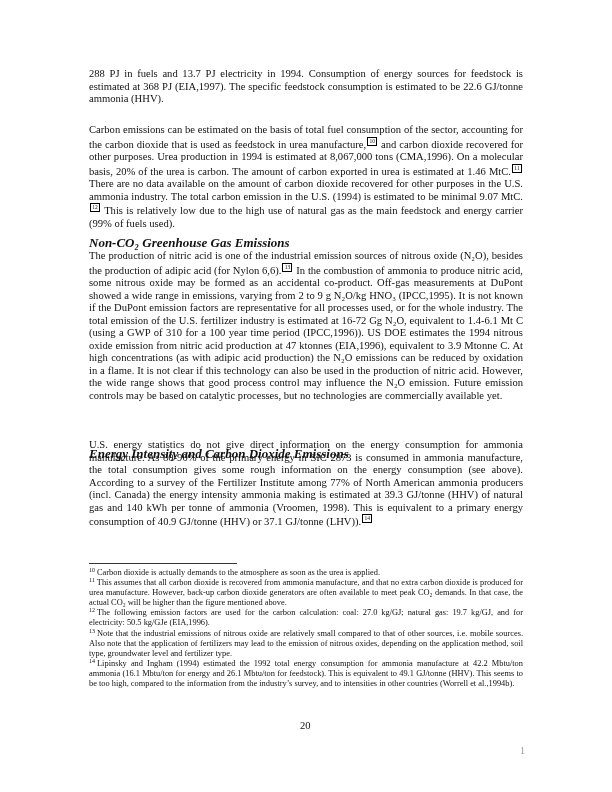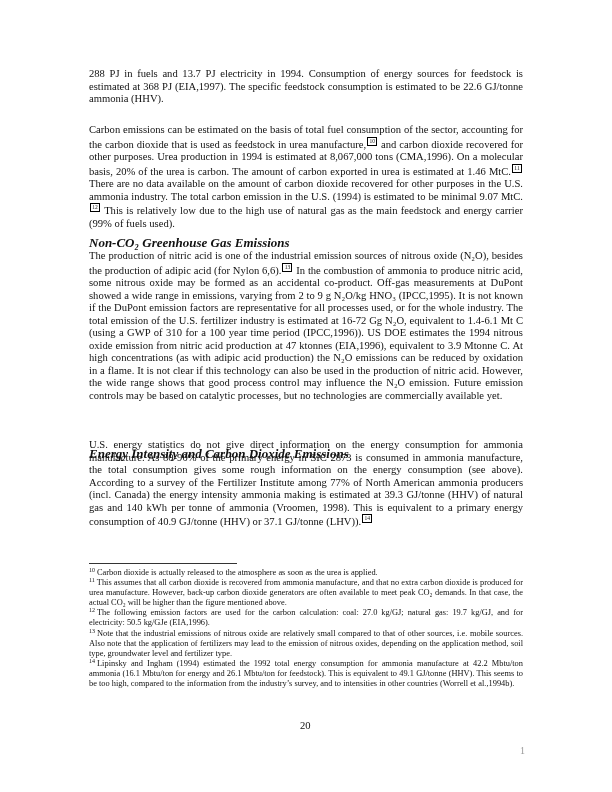--- a/index.html
+++ b/index.html
@@ -46,21 +46,21 @@
 
   <div class="body-text" style="top:439px;">
     <p class="para">
       <span>U.S. energy statistics do not give direct information on the energy consumption for ammonia manufacture. As 80-90% of the primary energy in SIC 2873 is consumed in ammonia manufacture, the total consumption gives some rough information on the energy consumption (see above). According to a survey of the Fertilizer Institute among 77% of North American ammonia producers (incl. Canada) the energy intensity ammonia making is estimated at 39.3 GJ/tonne (HHV) of natural gas and 140 kWh per tonne of ammonia (Vroomen, 1998). This is equivalent to a primary energy consumption of 40.9 GJ/tonne (HHV) or 37.1 GJ/tonne (LHV)).</span><span class="fnref">14</span>
     </p>
   </div>
 
   <div class="rule"></div>
 
   <div class="footnotes">
-    <p class="fn"><span class="fn-num">10</span><span>Carbon dioxide is actually released to the atmosphere as soon as the urea is applied.</span></p>
+    <p class="fn"><span class="fn-num">10</span><span>Carbon dioxide is actually demands to the atmosphere as soon as the urea is applied.</span></p>
     <p class="fn"><span class="fn-num">11</span><span>This assumes that all carbon dioxide is recovered from ammonia manufacture, and that no extra carbon dioxide is produced for urea manufacture. However, back-up carbon dioxide generators are often available to meet peak CO₂ demands. In that case, the actual CO₂ will be higher than the figure mentioned above.</span></p>
     <p class="fn"><span class="fn-num">12</span><span>The following emission factors are used for the carbon calculation: coal: 27.0 kg/GJ; natural gas: 19.7 kg/GJ, and for electricity: 50.5 kg/GJe (EIA,1996).</span></p>
     <p class="fn"><span class="fn-num">13</span><span>Note that the industrial emissions of nitrous oxide are relatively small compared to that of other sources, i.e. mobile sources. Also note that the application of fertilizers may lead to the emission of nitrous oxides, depending on the application method, soil type, groundwater level and fertilizer type.</span></p>
     <p class="fn"><span class="fn-num">14</span><span>Lipinsky and Ingham (1994) estimated the 1992 total energy consumption for ammonia manufacture at 42.2 Mbtu/ton ammonia (16.1 Mbtu/ton for energy and 26.1 Mbtu/ton for feedstock). This is equivalent to 49.1 GJ/tonne (HHV). This seems to be too high, compared to the information from the industry’s survey, and to intensities in other countries (Worrell et al.,1994b).</span></p>
   </div>
 
   <div class="page-number">20</div>
   <div class="viewer-page-number">1</div>
 </div>
 

